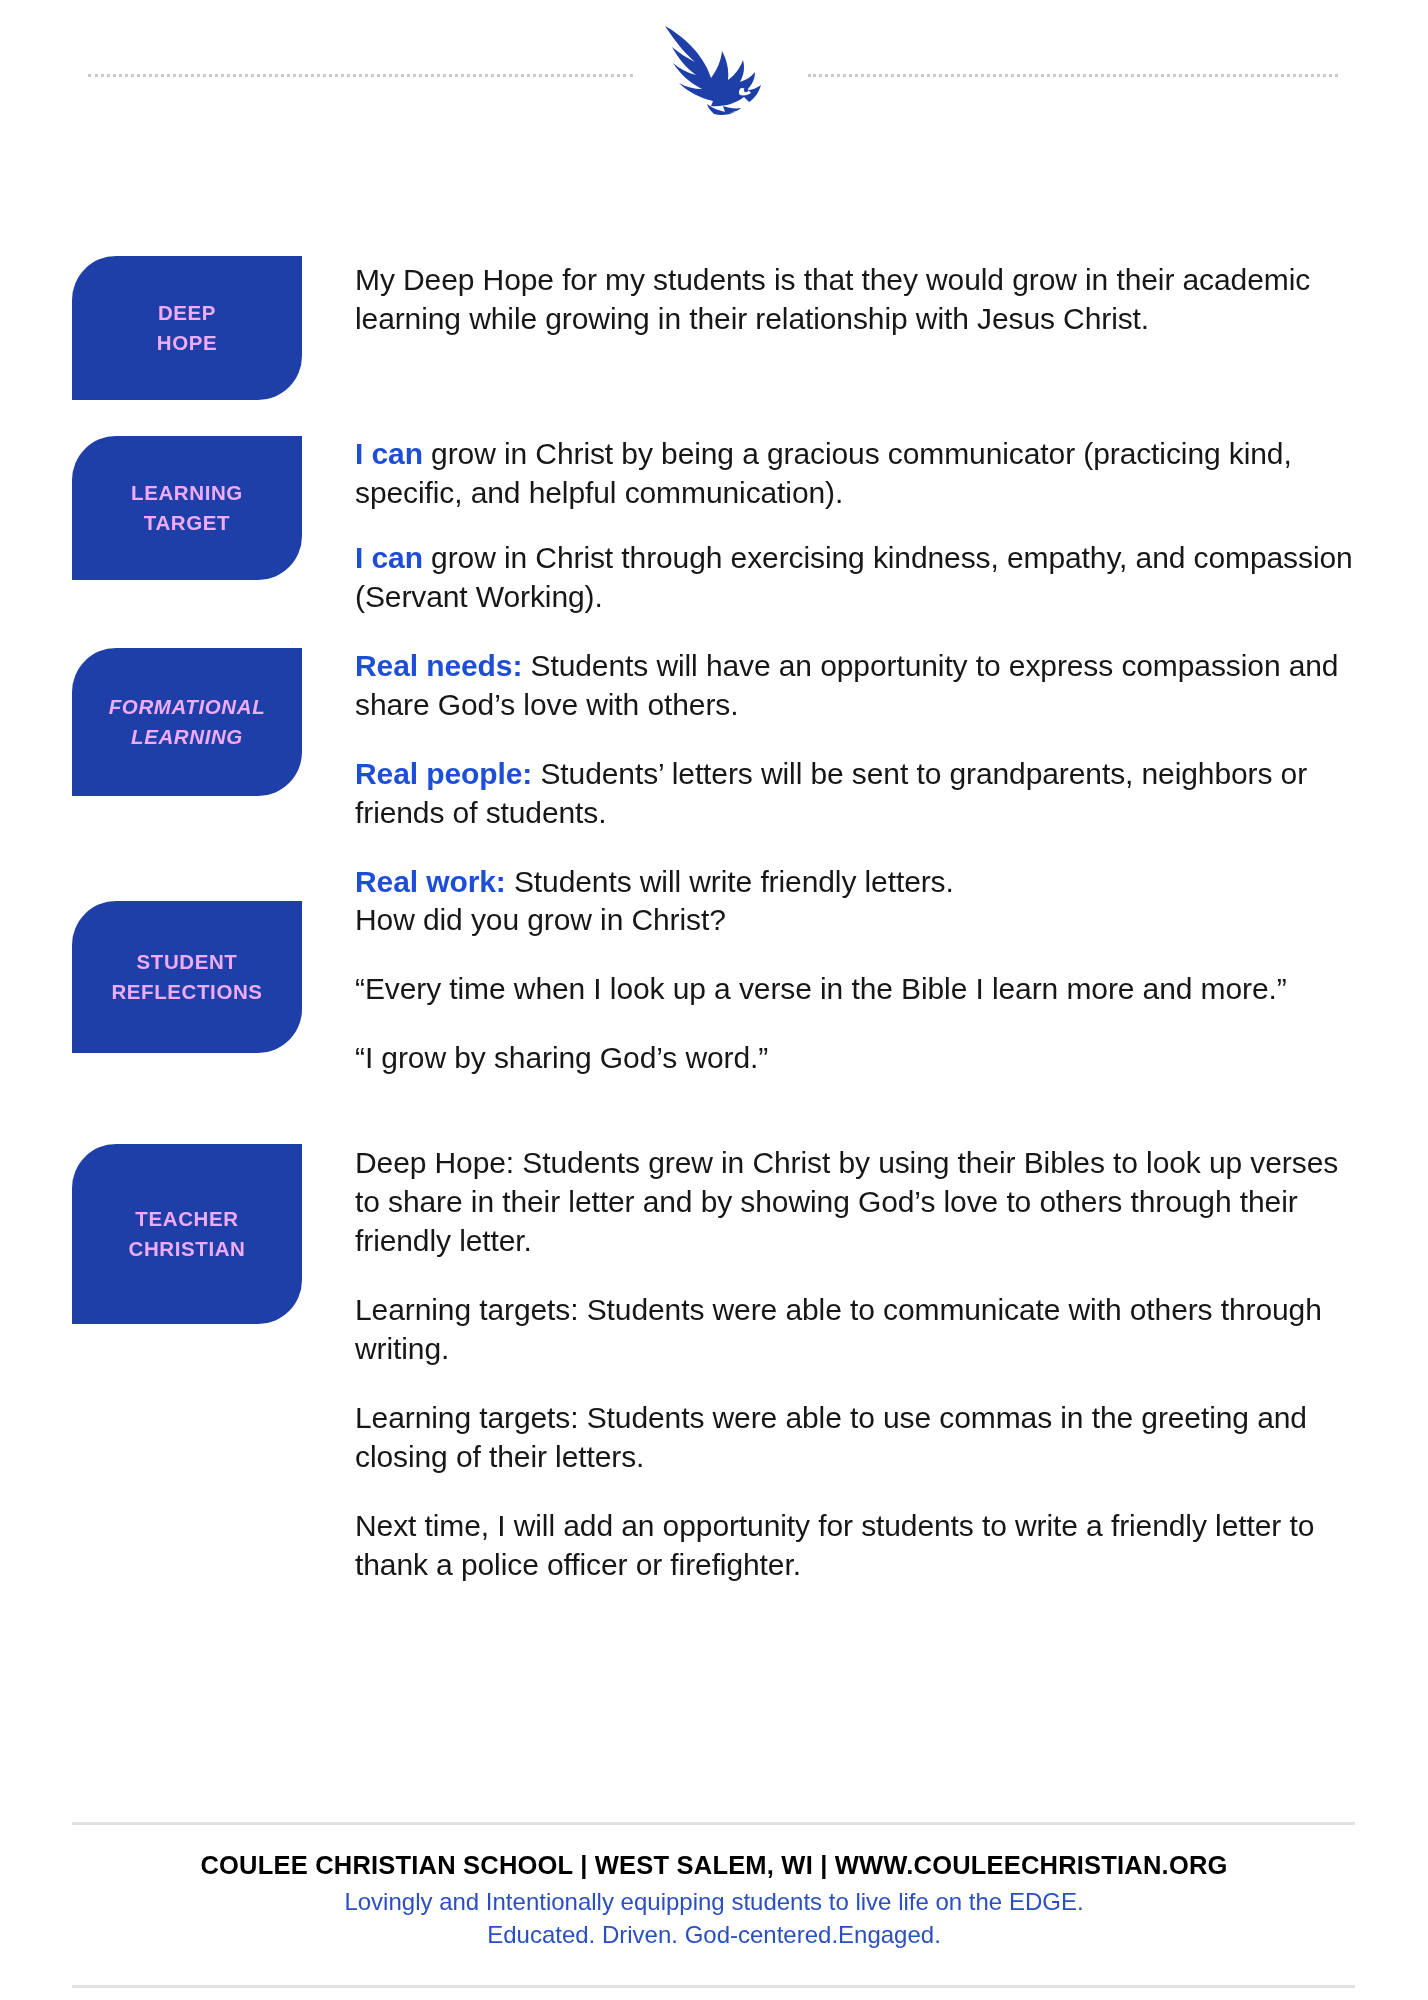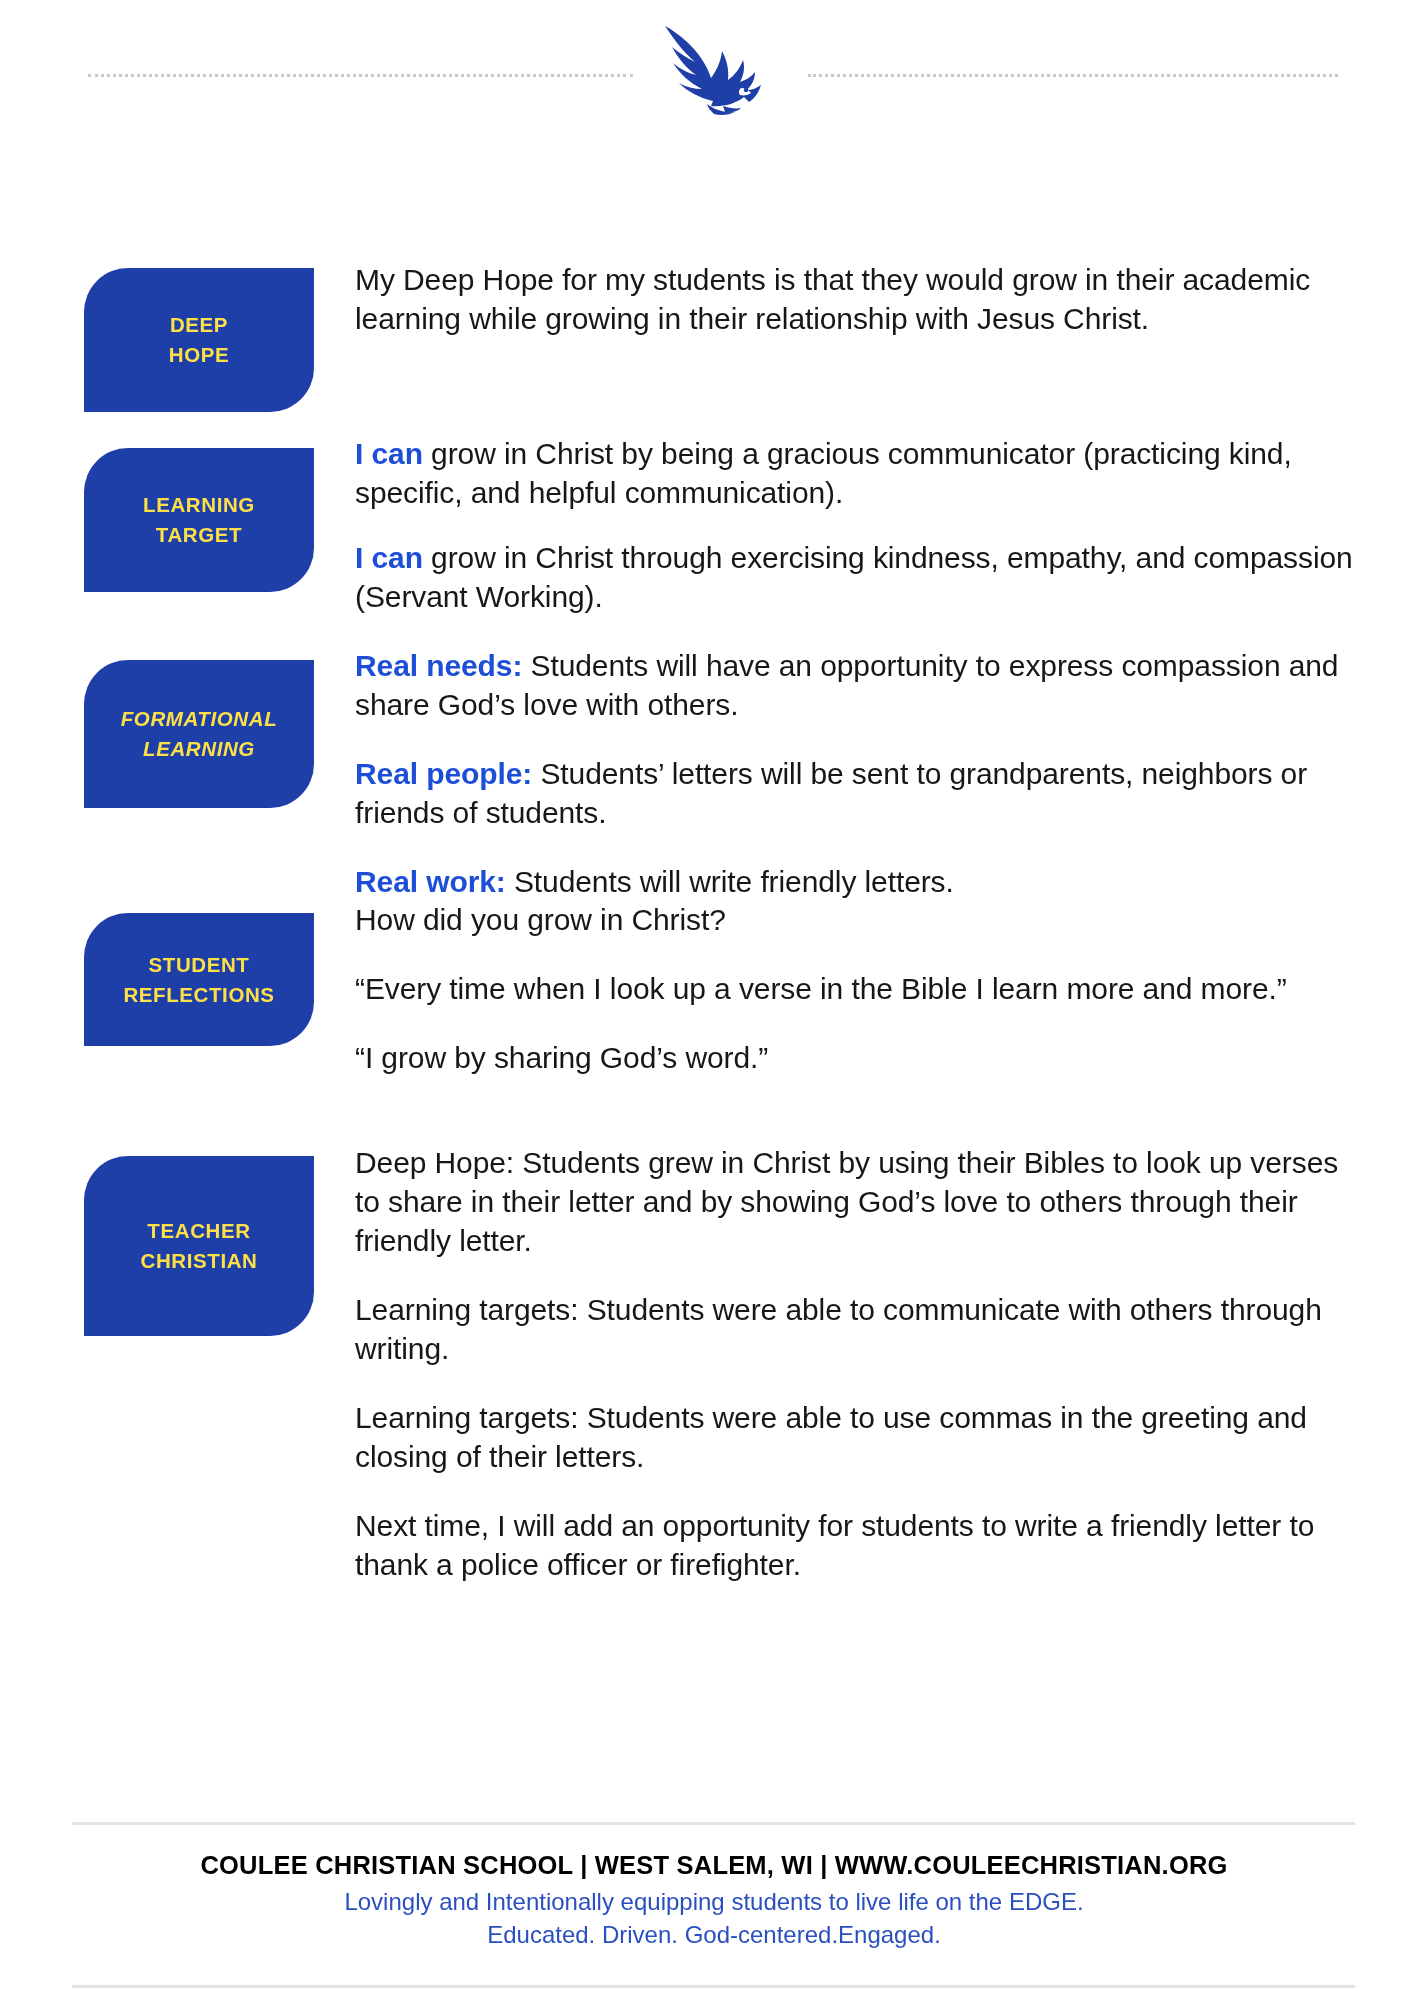--- a/index.html
+++ b/index.html
@@ -50,35 +50,34 @@
 
   .row {
     position: absolute;
     left: 0;
     width: 1428px;
     display: block;
   }
 
   .tab {
     position: absolute;
-    left: 84px;
+    left: 72px;
     width: 230px;
     background: #1e3fa8;
-    color: #fde047;
+    color: #f0abfc;
     border-top-left-radius: 44px;
     border-bottom-right-radius: 44px;
     display: flex;
     align-items: center;
     justify-content: center;
     text-align: center;
     font-size: 20.5px;
     font-weight: 700;
     letter-spacing: 0.6px;
     line-height: 1.45;
-    margin-top: 12px;
   }
   .tab span { display: block; }
 
   .body-col {
     position: absolute;
     left: 355px;
     width: 1010px;
   }
 
   .para {
@@ -186,21 +185,21 @@
           <span>LEARNING</span>
         </div>
       </div>
       <div class="body-col" style="top: 528px;">
         <p class="para"><span class="lead">Real needs:</span><span> Students will have an opportunity to express compassion and share God’s love with others.</span></p>
         <p class="para"><span class="lead">Real people:</span><span> Students’ letters will be sent to grandparents, neighbors or friends of students.</span></p>
         <p class="para"><span class="lead">Real work:</span><span> Students will write friendly letters.</span></p>
       </div>
     </div>
     <div class="row" style="top: 0px;">
-      <div class="tab" style="top: 783px; height: 133px;">
+      <div class="tab" style="top: 783px; height: 152px;">
         <div>
           <span>STUDENT</span>
           <span>REFLECTIONS</span>
         </div>
       </div>
       <div class="body-col" style="top: 782px;">
         <p class="para"><span>How did you grow in Christ?</span></p>
         <p class="para"><span>“Every time when I look up a verse in the Bible I learn more and more.”</span></p>
         <p class="para"><span>“I grow by sharing God’s word.”</span></p>
       </div>

